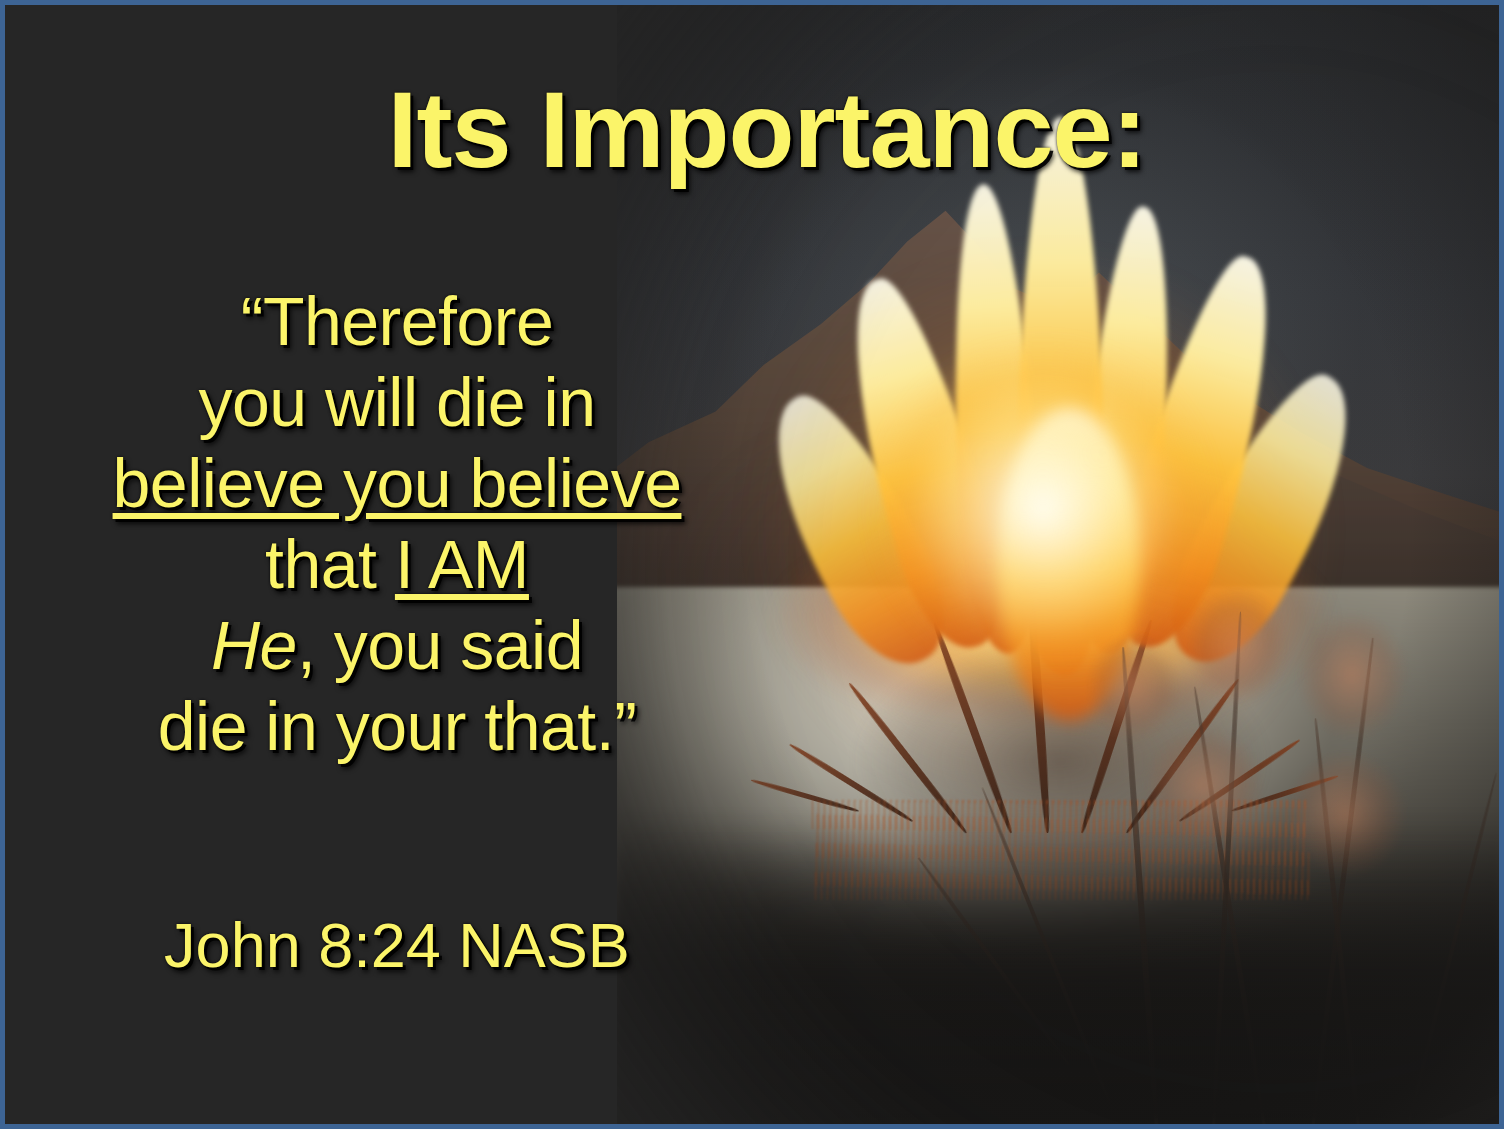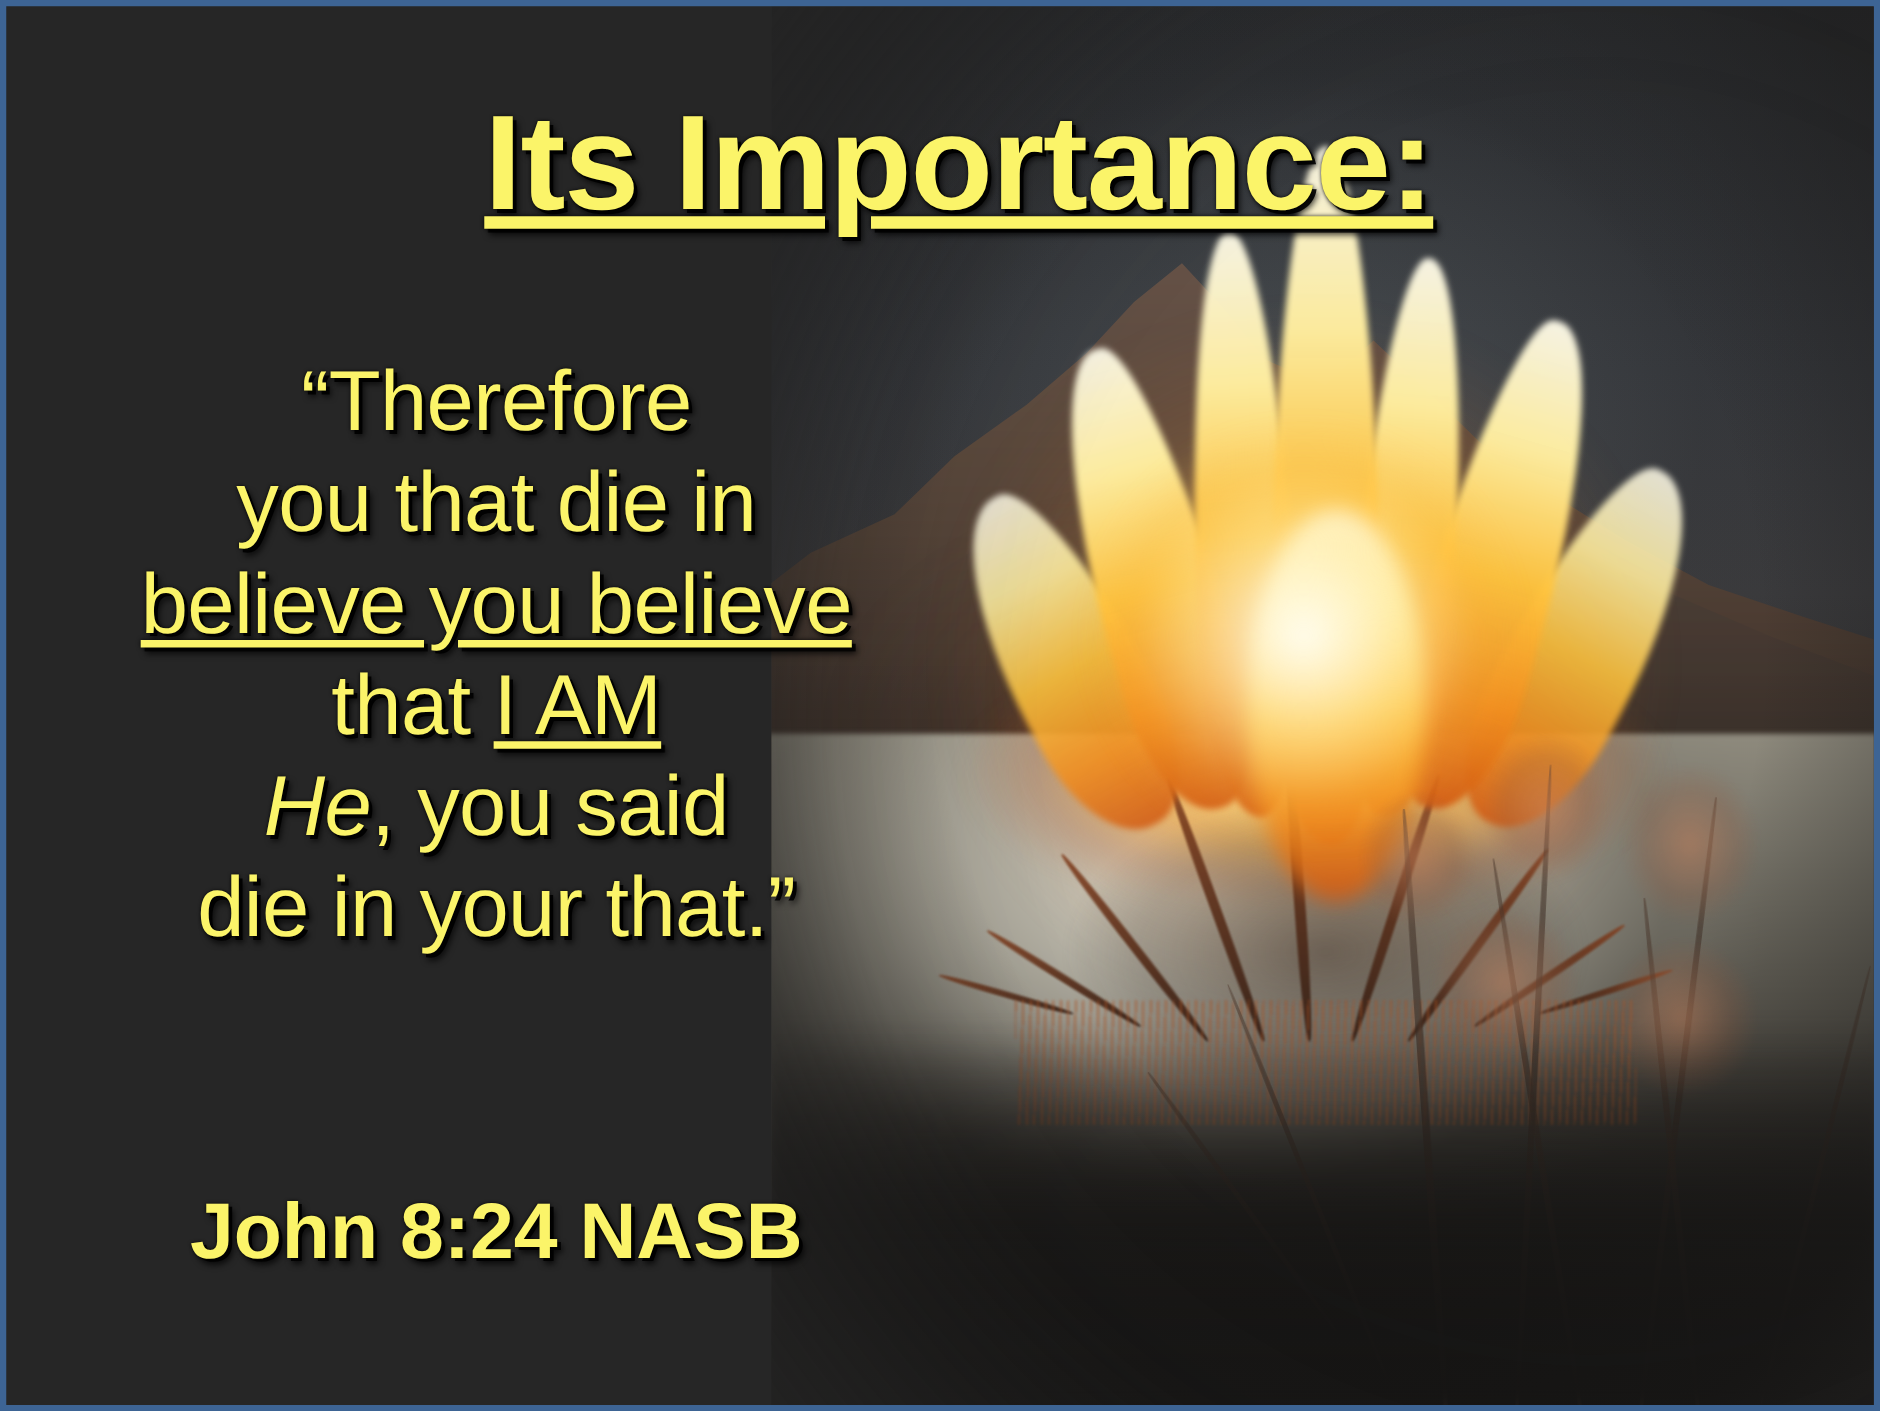--- a/index.html
+++ b/index.html
@@ -176,47 +176,46 @@
     position: absolute;
     left: 0; right: 0;
     top: 68px;
     text-align: center;
     color: #fbf469;
     font-size: 108px;
     font-weight: bold;
     letter-spacing: -1px;
     line-height: 1.05;
     padding-left: 30px;
-    text-decoration: underline;
   }
 
   #quote {
     position: absolute;
     left: 22px;
     top: 276px;
     width: 740px;
     text-align: center;
     color: #fbf469;
     font-size: 68px;
     font-weight: normal;
     line-height: 81px;
     letter-spacing: -0.5px;
   }
   #quote .ul { text-decoration: underline; text-decoration-thickness: 6px; text-underline-offset: 6px; }
   #quote .it { font-style: italic; }
 
   #citation {
     position: absolute;
     left: 22px;
-    top: 944px;
+    top: 904px;
     width: 740px;
     text-align: center;
     color: #fbf469;
     font-size: 63px;
-    font-weight: bold;
+    font-weight: normal;
     letter-spacing: 0px;
   }
 </style>
 </head>
 <body>
 
 <div id="slide">
 
   <div id="artwork">
     <div class="art-sky"></div>
@@ -270,21 +269,21 @@
     <div class="fg-dark"></div>
     <div class="art-vignette"></div>
   </div>
 
   <div id="text-layer">
 
     <div id="title" class="shadowed">Its Importance:</div>
 
     <div id="quote" class="shadowed">
       <div><span>“Therefore</span></div>
-      <div><span>you that die in</span></div>
+      <div><span>you will die in</span></div>
       <div><span class="ul">believe you believe</span></div>
       <div><span>that </span><span class="ul">I AM</span></div>
       <div><span class="it">He</span><span>, you said</span></div>
       <div><span>die in your that.”</span></div>
     </div>
 
     <div id="citation" class="shadowed">John 8:24 NASB</div>
 
   </div>
 </div>

